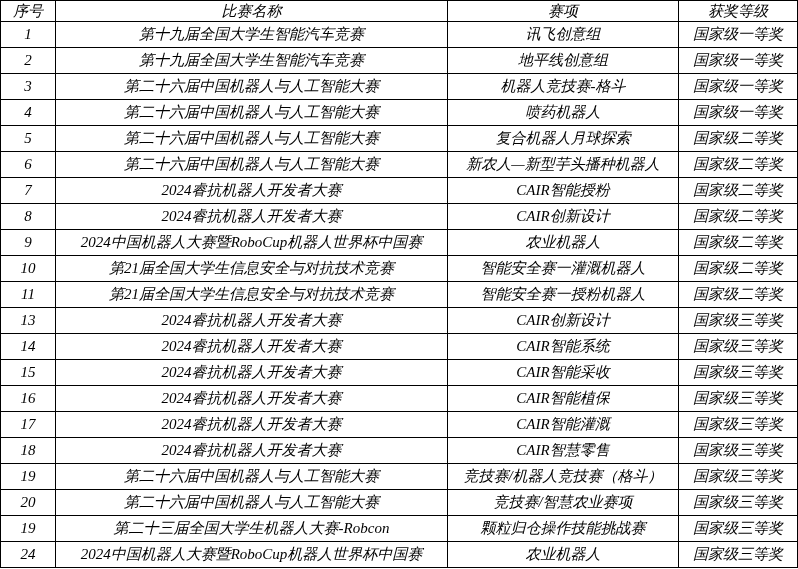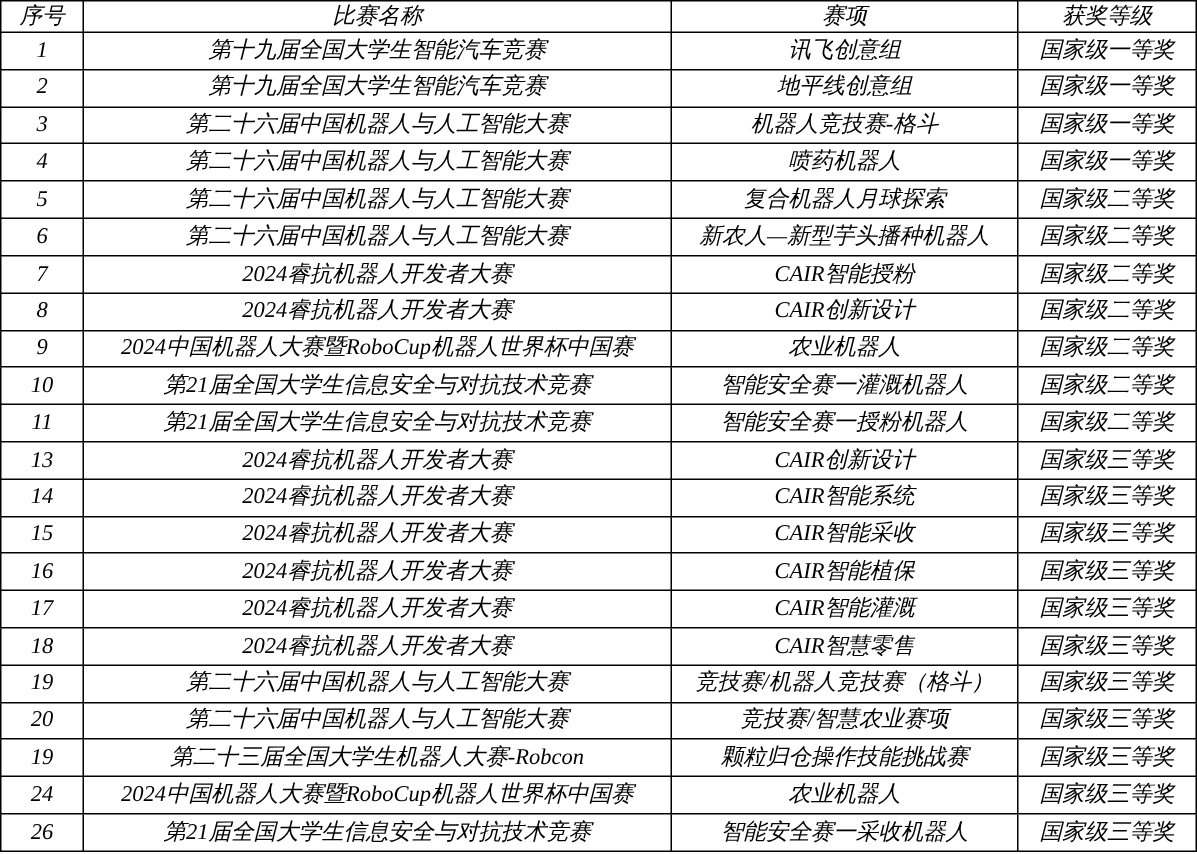--- a/index.html
+++ b/index.html
@@ -175,20 +175,14 @@
         <td>第二十三届全国大学生机器人大赛-Robcon</td>
         <td>颗粒归仓操作技能挑战赛</td>
         <td>国家级三等奖</td>
       </tr>
       <tr>
         <td>24</td>
         <td>2024中国机器人大赛暨RoboCup机器人世界杯中国赛</td>
         <td>农业机器人</td>
         <td>国家级三等奖</td>
       </tr>
-      <tr>
-        <td>26</td>
-        <td>第21届全国大学生信息安全与对抗技术竞赛</td>
-        <td>智能安全赛一采收机器人</td>
-        <td>国家级三等奖</td>
-      </tr>
     </tbody>
 </table>
 
 </body></html>

